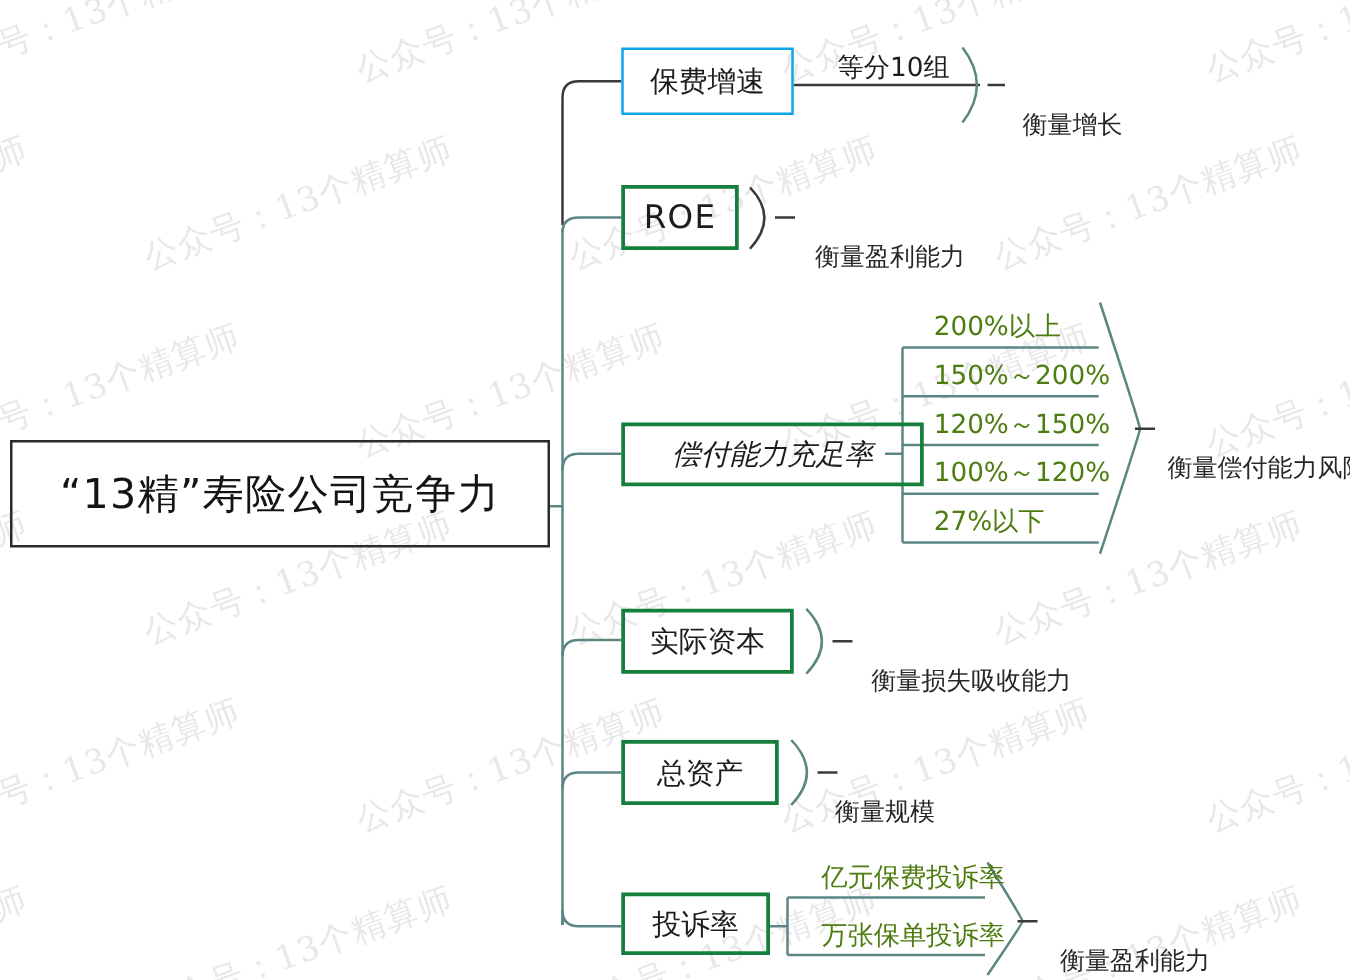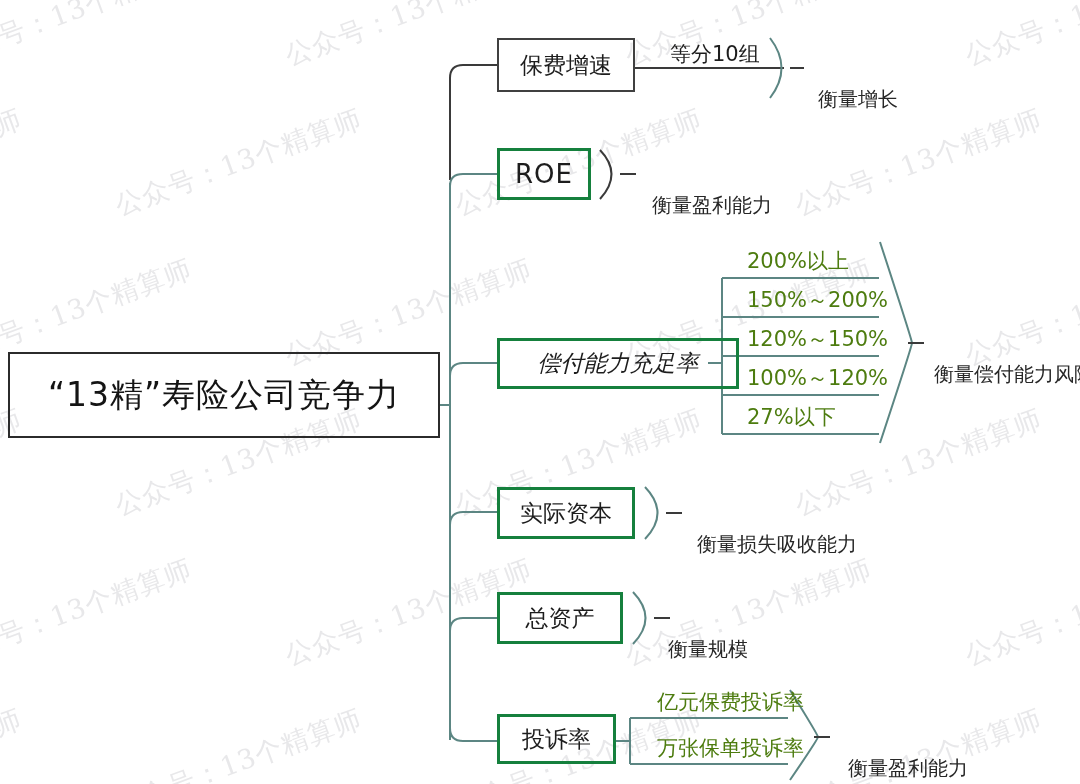--- a/index.html
+++ b/index.html
@@ -48,21 +48,21 @@
     border:2px solid #2b2b2b;
     font-size:33px;
     letter-spacing:1px;
     color:#141414;
   }
 
   .box{
     border:3px solid #15803d;
     font-size:23px;
   }
-  .box-dark{border:2px solid #404040;}
+  .box-dark{border:2px solid #0ea5e9;}
 
   .n-baofei{left:497px;top:38px;width:138px;height:54px;}
   .n-roe{left:497px;top:148px;width:94px;height:52px;font-size:26px;letter-spacing:1px;}
   .n-changfu{left:497px;top:338px;width:242px;height:51px;font-style:italic;}
   .n-shiji{left:497px;top:487px;width:138px;height:52px;text-align:center;}
   .n-zongzichan{left:497px;top:592px;width:126px;height:52px;}
   .n-tousu{left:497px;top:714px;width:119px;height:50px;}
 
   
   .leaf{

